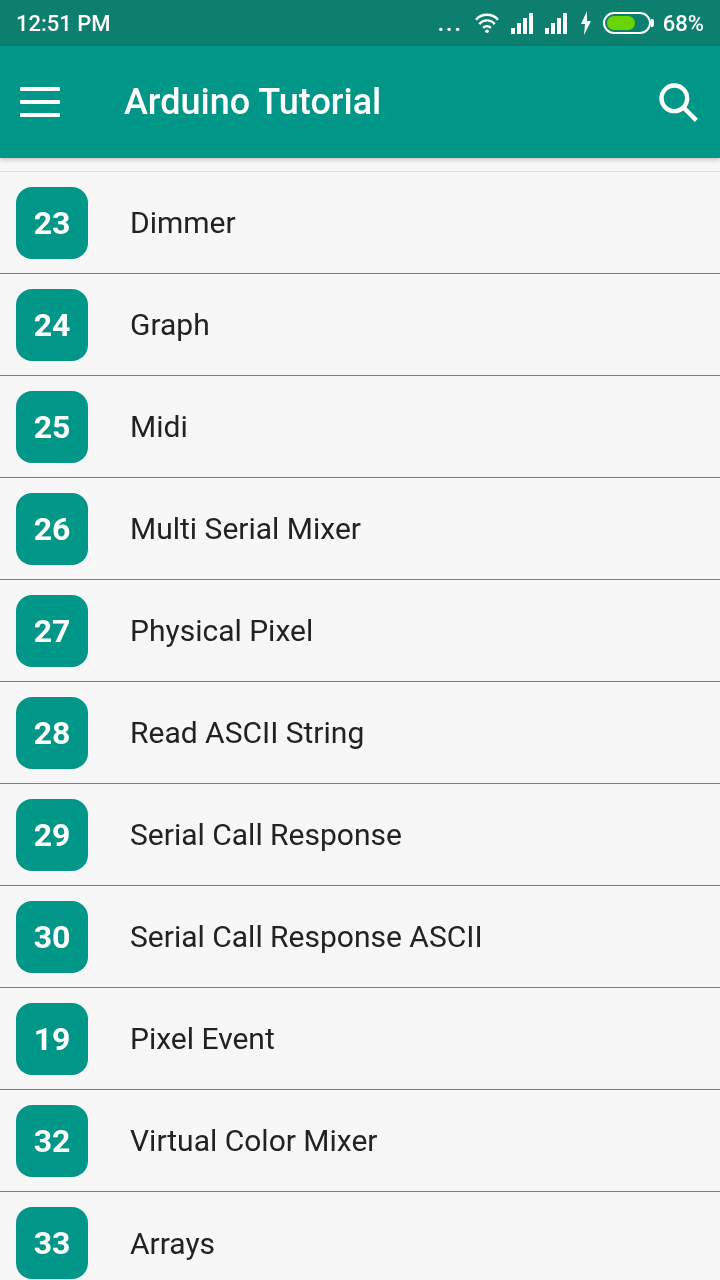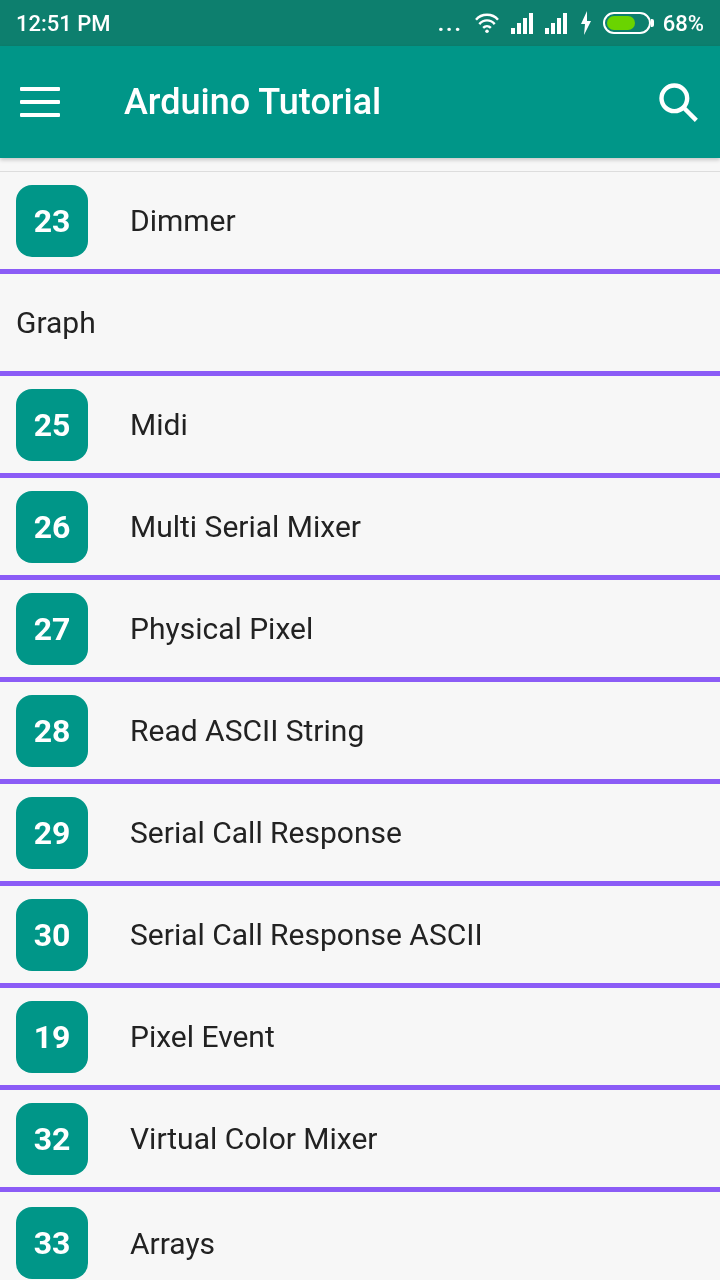--- a/index.html
+++ b/index.html
@@ -34,21 +34,21 @@
   }
   .hamburger { width: 40px; height: 30px; display: flex; flex-direction: column; justify-content: space-between; cursor: pointer; }
   .hamburger span { display: block; height: 4px; background: #fff; border-radius: 1px; }
   .app-title { color: #fff; font-size: 36px; font-weight: 500; flex: 1; }
   .search-btn { width: 44px; height: 44px; cursor: pointer; }
   .list { background: #f7f7f7; }
   .list-row {
     display: flex;
     align-items: center;
     height: 102px;
-    border-bottom: 5px solid #8b5cf6;
+    border-bottom: 1px solid #8b5cf6;
     padding: 0 16px;
     gap: 42px;
     cursor: pointer;
     background: #f7f7f7;
   }
   .num-badge {
     width: 72px;
     height: 72px;
     background: #009688;
     border-radius: 16px;
@@ -120,20 +120,21 @@
 </div>
 
 <div class="list">
   <div class="top-partial"></div>
 
   <div class="list-row">
     <div class="num-badge">23</div>
     <div class="row-title">Dimmer</div>
   </div>
   <div class="list-row">
+    <div class="num-badge">24</div>
     <div class="row-title">Graph</div>
   </div>
   <div class="list-row">
     <div class="num-badge">25</div>
     <div class="row-title">Midi</div>
   </div>
   <div class="list-row">
     <div class="num-badge">26</div>
     <div class="row-title">Multi Serial Mixer</div>
   </div>

